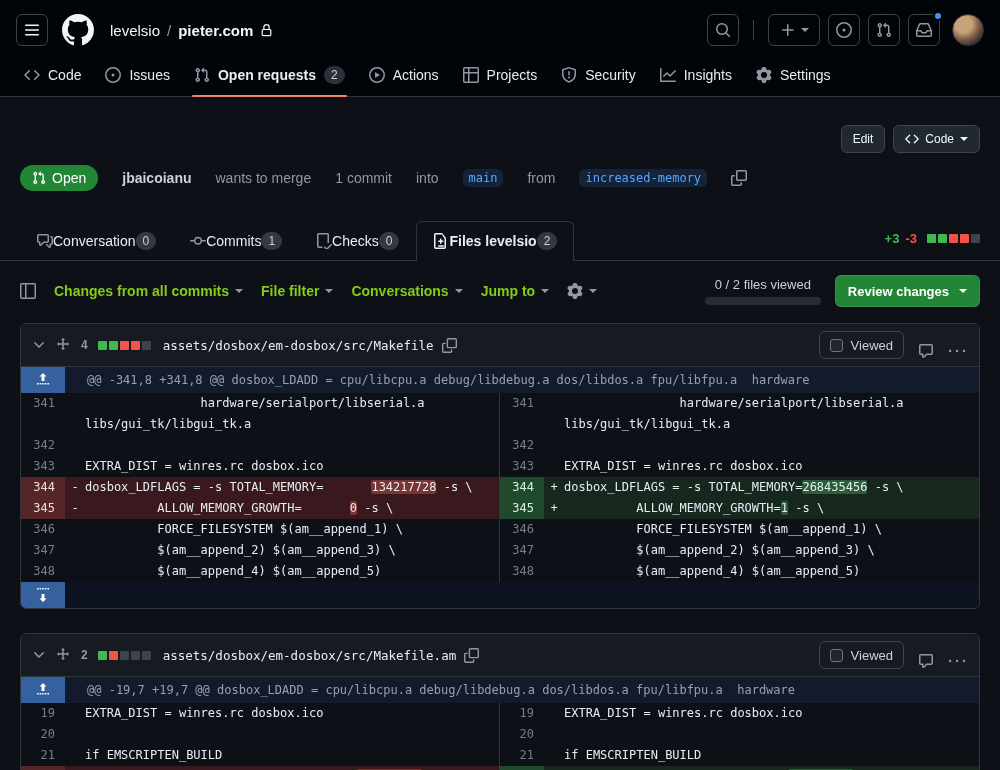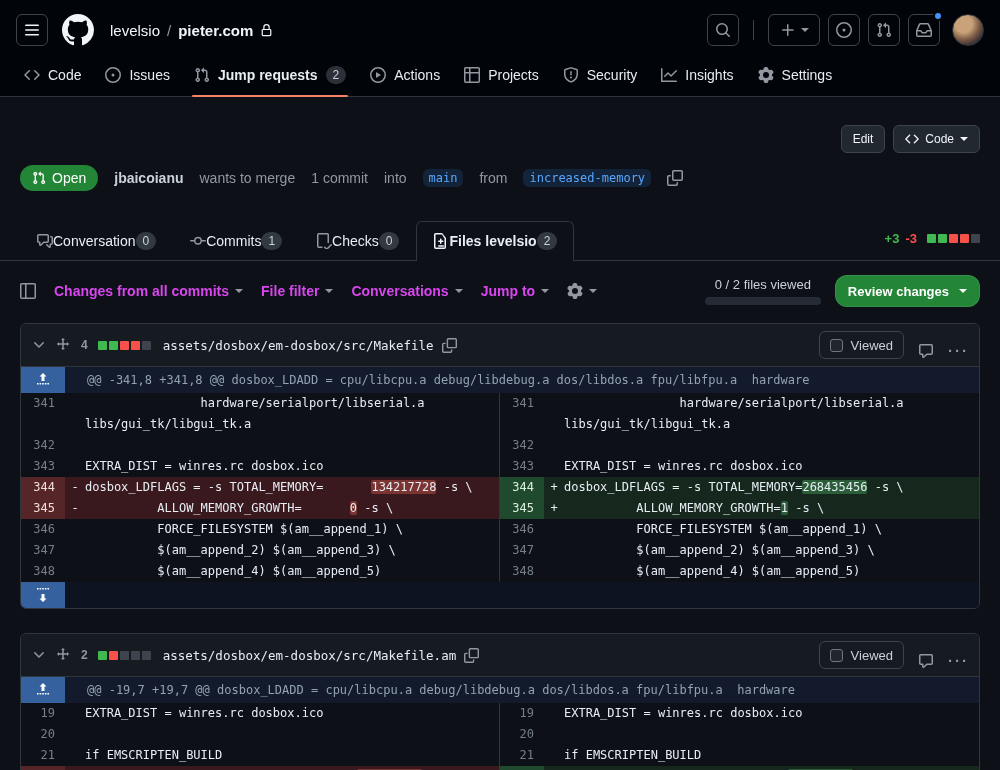--- a/index.html
+++ b/index.html
@@ -41,48 +41,48 @@
 
   
   .prhead { padding:24px 20px 0 20px; }
   .titlerow { display:flex; align-items:flex-start; }
   h1 { font-size:28px; font-weight:400; color:#f0f6fc; letter-spacing:-.2px; }
   .prnum { color:#9198a1; font-weight:300; }
   .hbtns { display:flex; gap:8px; margin-left:auto; padding-top:4px; }
   .btn { display:flex; align-items:center; gap:6px; height:28px; padding:0 11px; font-size:12px;
     color:#f0f6fc; background:#212830; border:1px solid #3d444d; border-radius:6px; cursor:pointer; font-weight:500; }
   .btn .caret { border-top-color:#f0f6fc; }
-  .staterow { display:flex; align-items:center; gap:16px; margin-top:12px; font-size:14px; color:#9198a1; flex-wrap:wrap; }
+  .staterow { display:flex; align-items:center; gap:24px; margin-top:12px; font-size:14px; color:#9198a1; flex-wrap:wrap; }
   .state-open { display:flex; align-items:center; gap:6px; background:#238636; color:#fff;
     border-radius:999px; padding:5px 12px; font-size:14px; font-weight:500; }
   .author { color:#c9d1d9; font-weight:600; }
   .branch { font-family:"DejaVu Sans Mono","Liberation Mono",monospace; font-size:12px; color:#58a6ff;
     background:rgba(56,139,253,.15); padding:2px 6px; border-radius:6px; cursor:pointer; }
 
   
   .prtabs { display:flex; align-items:flex-end; padding:0 20px; margin-top:30px; border-bottom:1px solid #30363d; }
   .prtab { display:flex; align-items:center; padding:10px 16px; font-size:14px; color:#e6edf3;
     border:1px solid transparent; border-bottom:none; cursor:pointer; }
   .prtab.active { background:#0d1117; border-color:#30363d; border-radius:6px 6px 0 0; margin-bottom:-1px;
     padding-bottom:11px; }
   .prtab.active .lbl { font-weight:600; }
   .diffstat-sum { margin-left:auto; display:flex; align-items:center; gap:3px; padding-bottom:14px; font-size:13px; font-weight:700; }
   .plus { color:#3fb950; } .minus { color:#f85149; margin-left:3px; margin-right:5px; }
   .sq { width:9px; height:9px; border-radius:1px; display:inline-block; margin-left:2px; }
   .sq-added { background:#3fb950; } .sq-removed { background:#f85149; } .sq-neutral { background:#3d444d; }
 
   
   .toolbar { display:flex; align-items:center; padding:14px 20px 12px 20px; gap:18px; }
-  .tool { display:flex; align-items:center; gap:6px; font-size:14px; color:#d946ef; font-weight:600; cursor:pointer; }
+  .tool { display:flex; align-items:center; gap:6px; font-size:14px; color:#84cc16; font-weight:600; cursor:pointer; }
   .toolbar-right { margin-left:auto; display:flex; align-items:center; gap:14px; }
   .fviewed { display:flex; flex-direction:column; gap:5px; align-items:stretch; }
   .fviewed .txt { font-size:13px; color:#c9d1d9; text-align:center; }
   .meter { height:8px; width:116px; background:#262c36; border-radius:4px; }
   .btn-green { display:flex; align-items:center; gap:10px; background:#238636; border:1px solid rgba(240,246,252,.1);
-    color:#fff; font-size:13px; font-weight:600; height:32px; padding:0 12px; border-radius:12px; cursor:pointer; }
+    color:#fff; font-size:13px; font-weight:600; height:32px; padding:0 12px; border-radius:6px; cursor:pointer; }
   .btn-green .caret { border-top-color:#fff; }
 
   
   .filecard { margin:4px 20px 24px 20px; border:1px solid #30363d; border-radius:6px; overflow:hidden; background:#0d1117; }
   .fhead { display:flex; align-items:center; gap:8px; background:#161b22; padding:7px 10px; border-bottom:1px solid #30363d; }
   .fcount { font-size:12px; color:#9198a1; font-weight:600; margin-left:2px; }
   .fsquares { display:flex; align-items:center; margin-right:4px; }
   .fname { font-family:"DejaVu Sans Mono","Liberation Mono",monospace; font-size:12.5px; color:#e6edf3; }
   .fhead-right { margin-left:auto; display:flex; align-items:flex-end; gap:14px; }
   .viewedbtn { display:flex; align-items:center; gap:8px; border:1px solid #3d444d; border-radius:6px;
@@ -195,21 +195,21 @@
           </svg>
         </span>
       <span class="lbl">Issues</span>
     </div>
     <div class="navitem active">
       <span>
           <svg width="16" height="16" viewBox="0 0 16 16">
             <path class="ico" d="M1.5 3.25a2.25 2.25 0 1 1 3 2.122v5.256a2.251 2.251 0 1 1-1.5 0V5.372A2.25 2.25 0 0 1 1.5 3.25Zm5.677-.177L9.573.677A.25.25 0 0 1 10 .854V2.5h1A2.5 2.5 0 0 1 13.5 5v5.628a2.251 2.251 0 1 1-1.5 0V5a1 1 0 0 0-1-1h-1v1.646a.25.25 0 0 1-.427.177L7.177 3.427a.25.25 0 0 1 0-.354ZM3.75 2.5a.75.75 0 1 0 0 1.5.75.75 0 0 0 0-1.5Zm0 9.5a.75.75 0 1 0 0 1.5.75.75 0 0 0 0-1.5Zm8.25.75a.75.75 0 1 0 1.5 0 .75.75 0 0 0-1.5 0Z"></path>
           </svg>
         </span>
-      <span class="lbl">Jump requests</span>
+      <span class="lbl">Open requests</span>
       <span class="pill">2</span>
     </div>
     <div class="navitem">
       <span>
           <svg width="16" height="16" viewBox="0 0 16 16">
             <path class="ico" d="M8 0a8 8 0 1 1 0 16A8 8 0 0 1 8 0ZM1.5 8a6.5 6.5 0 1 0 13 0 6.5 6.5 0 0 0-13 0Zm4.879-2.773 4.264 2.559a.25.25 0 0 1 0 .428l-4.264 2.559A.25.25 0 0 1 6 10.559V5.442a.25.25 0 0 1 .379-.215Z"></path>
           </svg>
         </span>
       <span class="lbl">Actions</span>
     </div>

